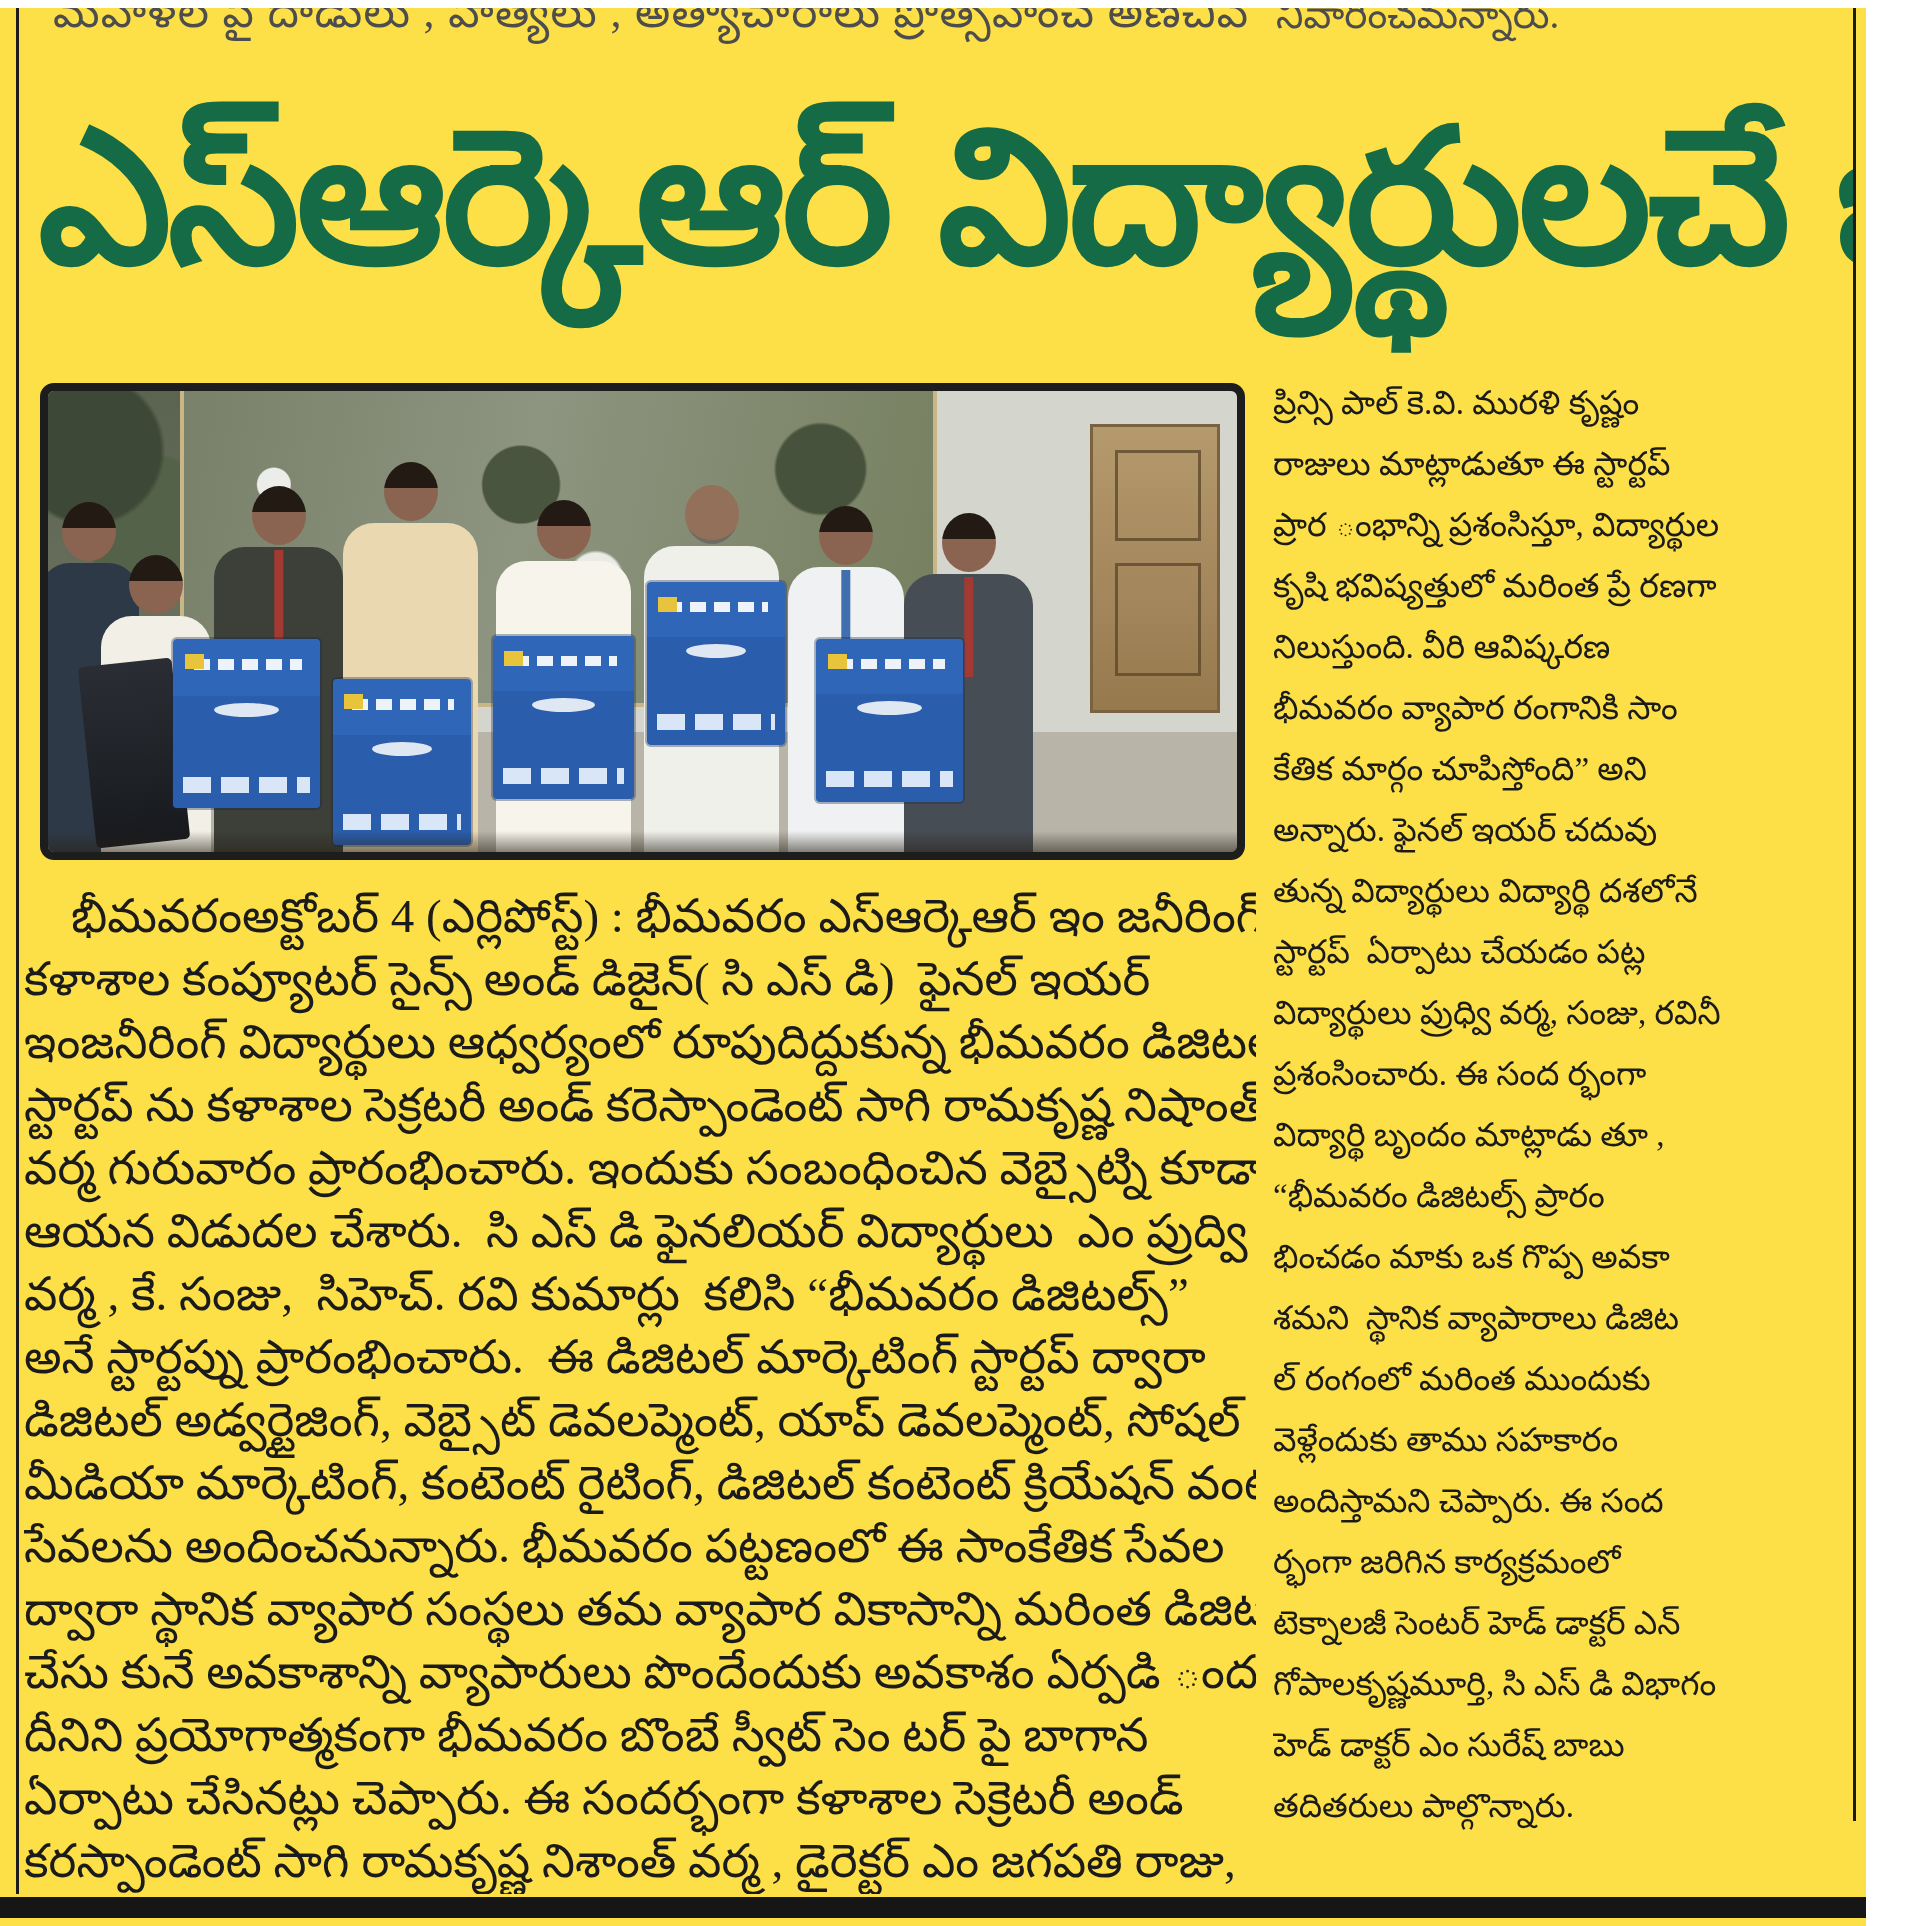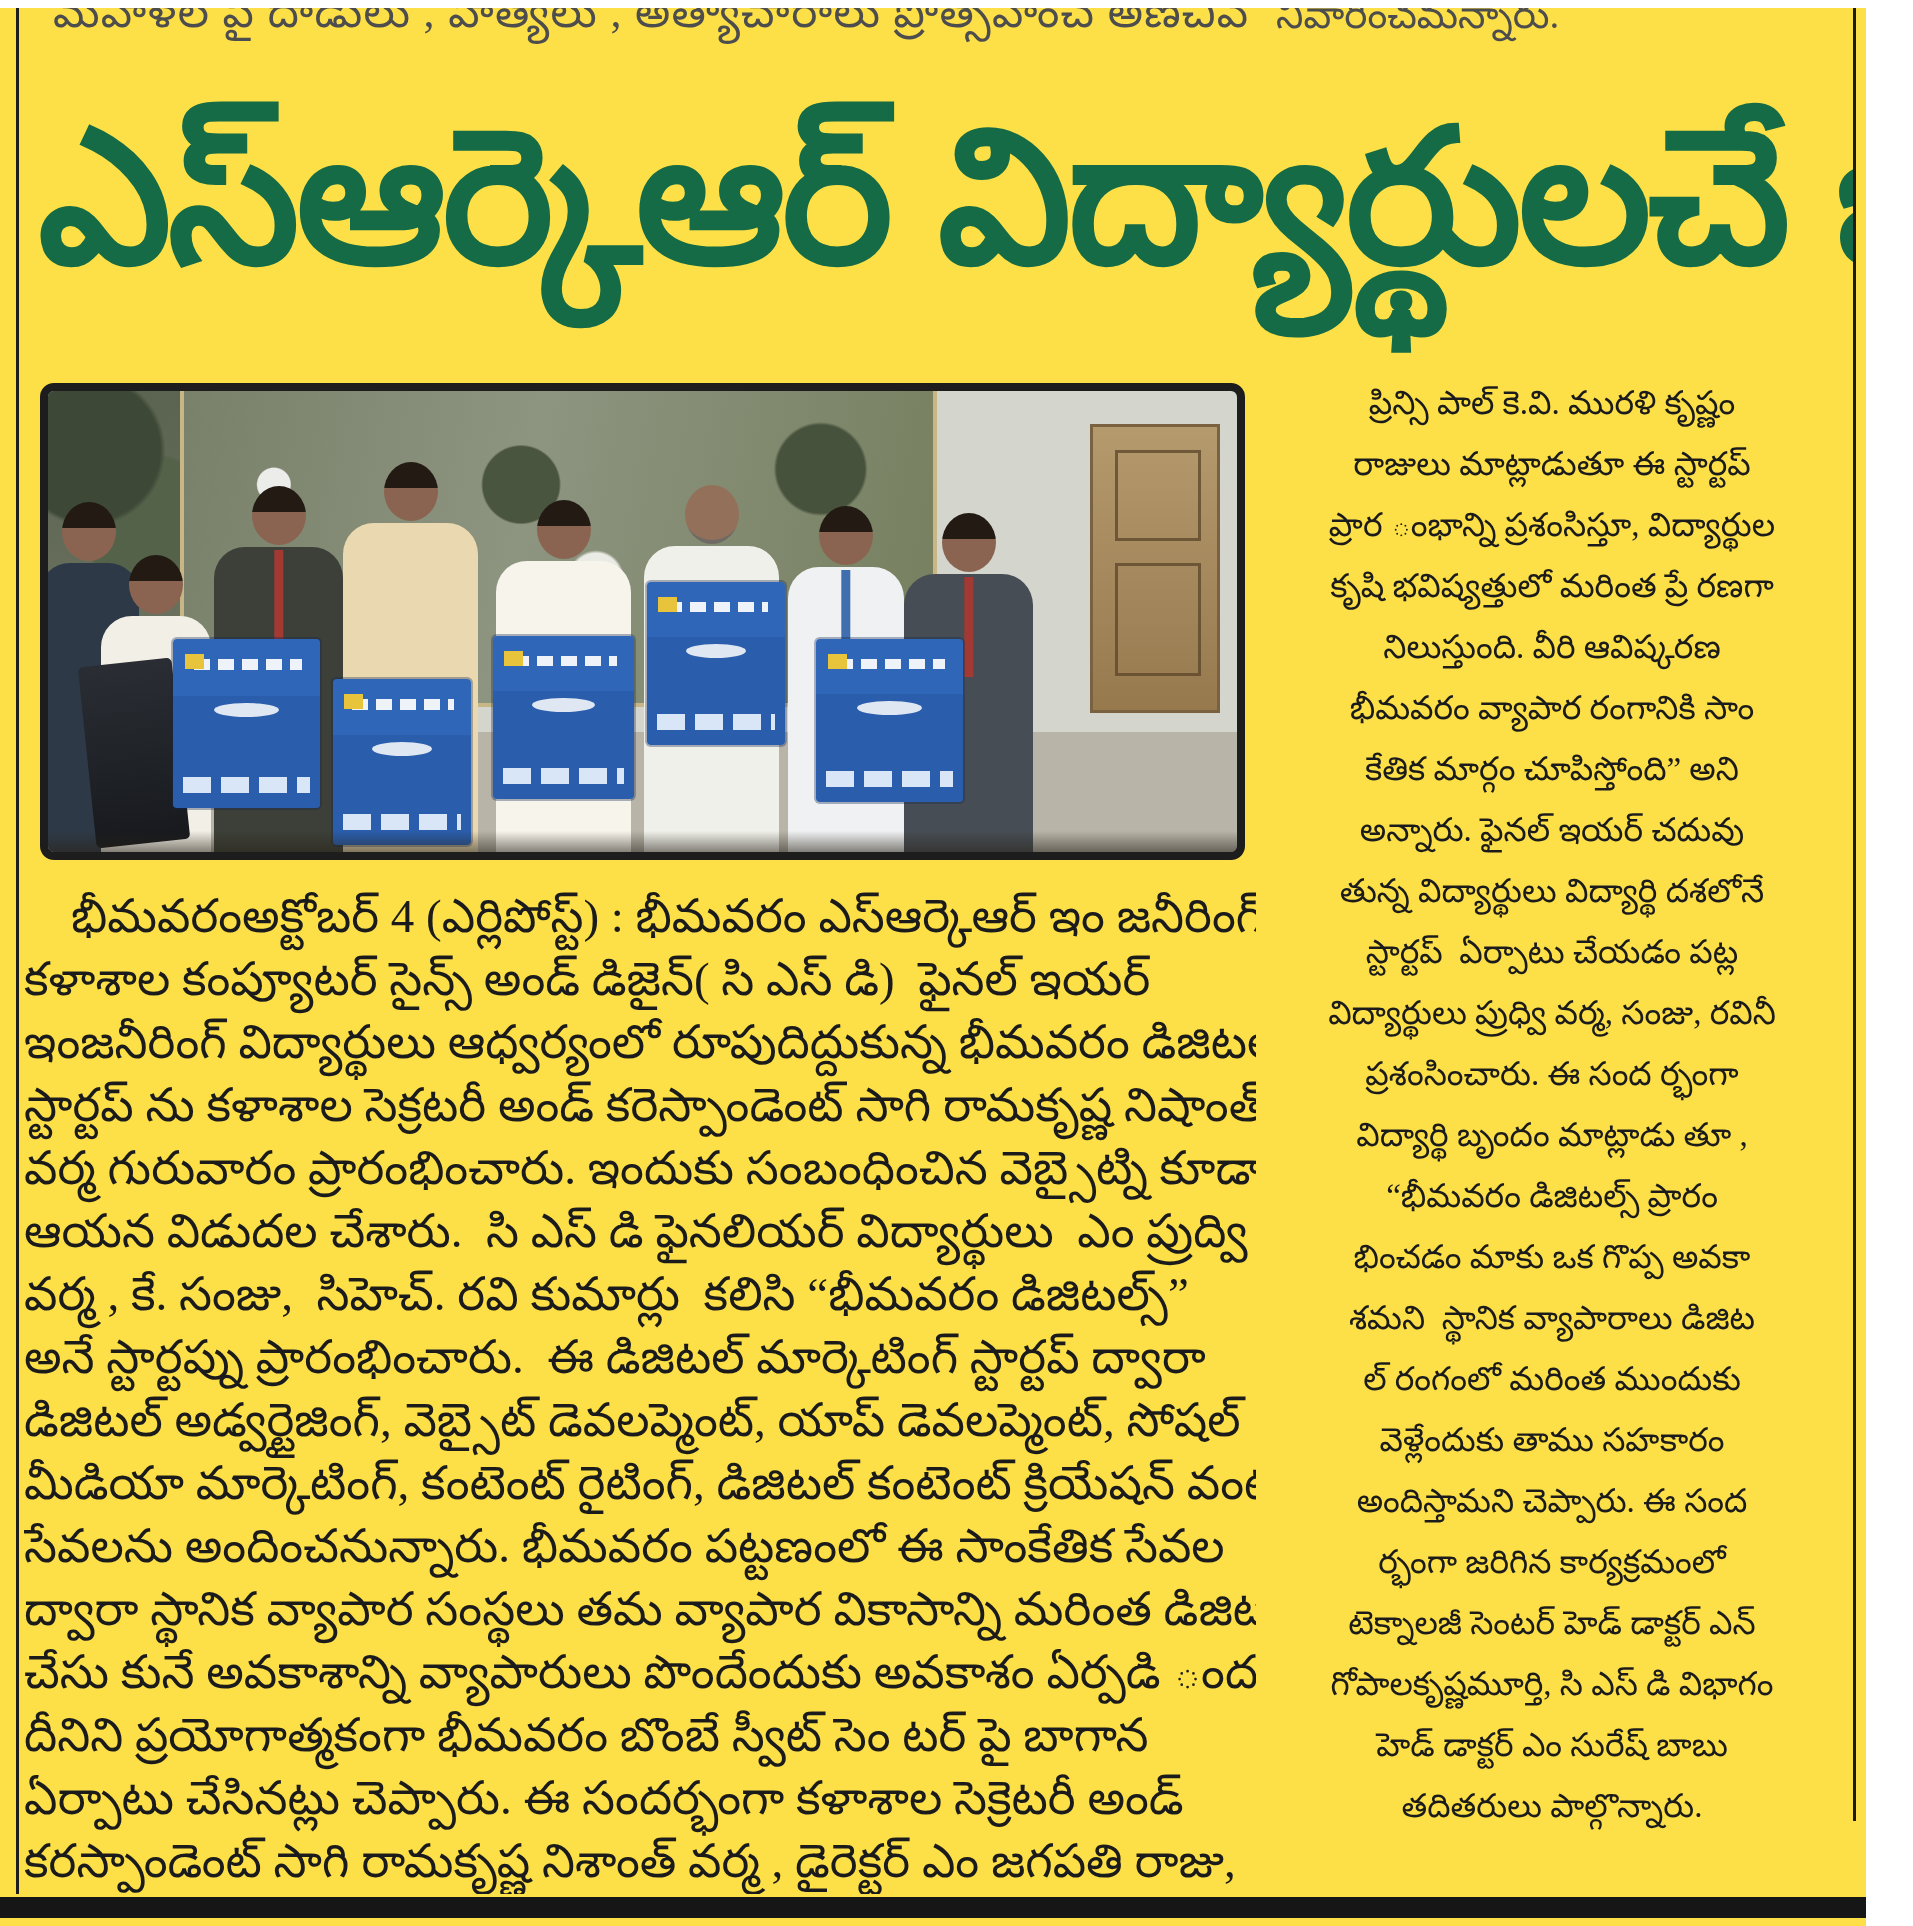--- a/index.html
+++ b/index.html
@@ -82,21 +82,21 @@
   .floor-shadow{position:absolute;left:0;bottom:0;width:100%;height:21px;
     background:linear-gradient(rgba(40,35,25,0), rgba(40,35,25,.55));}
 
   
   .main-col{
     position:absolute;left:24px;top:877px;width:1232px;height:1009px;overflow:hidden;
     font-size:47px;line-height:63px;white-space:pre;color:#1b1b1b;
   }
   .right-col{
     position:absolute;left:1273px;top:365px;width:558px;height:1499px;overflow:hidden;
-    font-size:33px;line-height:61px;white-space:pre;color:#1b1b1b;text-align:center;
+    font-size:33px;line-height:61px;white-space:pre;color:#1b1b1b;
   }
   .edge-col{
     position:absolute;left:1873px;top:277px;width:40px;height:1530px;overflow:hidden;
     font-size:34px;line-height:65px;white-space:pre;text-align:right;color:#3a3a3a;
     direction:rtl;
   }
 
   .bottom-bar{position:absolute;left:0;top:1889px;width:1914px;height:21px;background:#161616;}
   .bottom-line{position:absolute;left:0;top:1920px;width:1914px;height:5px;background:#2a2a2a;}
 </style>

